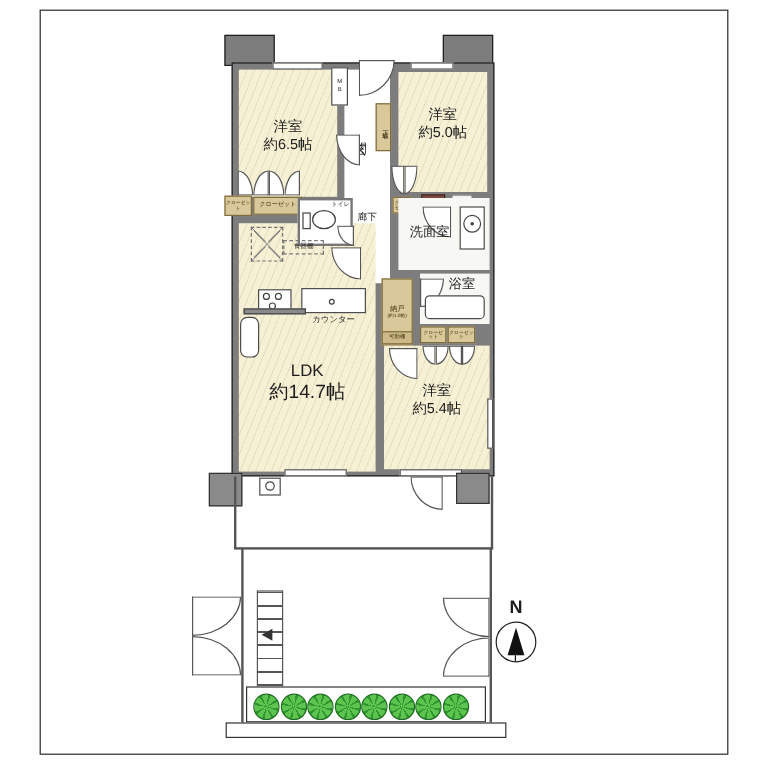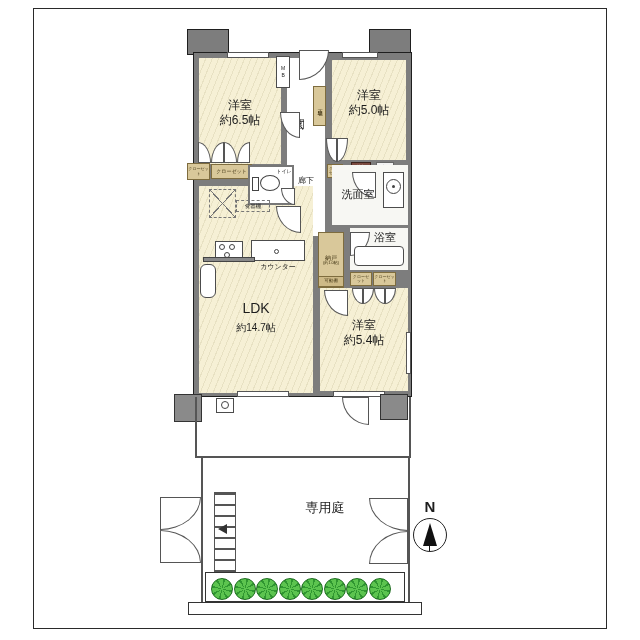--- a/index.html
+++ b/index.html
@@ -100,21 +100,21 @@
   <div class="abs dot" style="left:229px;top:244px;width:6px;height:6px;"></div>
   <div class="abs dot" style="left:224px;top:252px;width:6px;height:6px;"></div>
   <div class="abs whitebox" style="left:251px;top:240px;width:54px;height:21px;"></div>
   <div class="abs dot" style="left:274px;top:249px;width:5px;height:5px;"></div>
   <div class="abs lbl" style="left:246px;top:263px;width:64px;font-size:7px;">カウンター</div>
   <div class="abs" style="left:203px;top:257px;width:52px;height:5px;background:#8a8a8a;border:1px solid #444;"></div>
   <div class="abs whitebox" style="left:200px;top:264px;width:16px;height:34px;border-radius:6px;"></div>
 
   <div class="abs lbl" style="left:199px;top:300px;width:114px;font-size:14px;">
     <span>LDK</span><br>
-    <span style="font-size:10px;margin-top:40px;">約14.7帖</span>
+    <span style="font-size:16px;margin-top:40px;">約14.7帖</span>
   </div>
   <div class="abs leaf r-bl" style="left:276px;top:206px;width:25px;height:27px;"></div>
   <div class="abs leaf r-bl" style="left:280px;top:112px;width:20px;height:26px;"></div>
 
   <div class="abs leaf r-bl" style="left:326px;top:138px;width:11px;height:24px;"></div>
   <div class="abs leaf r-br" style="left:337px;top:138px;width:11px;height:24px;"></div>
   <div class="abs tanbox" style="left:327px;top:164px;width:16px;height:14px;">
     <span style="font-size:4px;">クローゼット</span>
   </div>
   <div class="abs" style="left:351px;top:162px;width:20px;height:9px;background:#7b4a3f;border:1px solid #3c241e;color:#fff;display:flex;align-items:center;justify-content:center;">
@@ -170,21 +170,20 @@
   <div class="abs grayblk" style="left:380px;top:394px;width:28px;height:26px;"></div>
   <div class="abs whitebox" style="left:216px;top:398px;width:18px;height:15px;"></div>
   <div class="abs dot" style="left:221px;top:401px;width:8px;height:8px;"></div>
   <div class="abs leaf r-bl" style="left:342px;top:397px;width:27px;height:28px;"></div>
   <div class="abs thinline" style="left:195px;top:397px;width:2px;height:60px;"></div>
   <div class="abs thinline" style="left:409px;top:397px;width:2px;height:60px;"></div>
   <div class="abs thinline" style="left:195px;top:456px;width:216px;height:2px;"></div>
 
   <div class="abs thinline" style="left:201px;top:457px;width:2px;height:146px;"></div>
   <div class="abs thinline" style="left:408px;top:457px;width:2px;height:146px;"></div>
-  <div class="abs lbl" style="left:270px;top:500px;width:110px;font-size:13px;">専用庭</div>
 
   <div class="abs" style="left:214px;top:492px;width:22px;height:84px;border:1px solid #555;background:repeating-linear-gradient(to bottom, #555 0 1.5px, transparent 1.5px 11px);"></div>
   <div class="abs" style="left:218px;top:524px;width:0;height:0;border-top:5px solid transparent;border-bottom:5px solid transparent;border-right:9px solid #333;"></div>
 
   <div class="abs leaf r-br" style="left:160px;top:497px;width:41px;height:33px;"></div>
   <div class="abs leaf r-tr" style="left:160px;top:530px;width:41px;height:33px;"></div>
   <div class="abs leaf r-bl" style="left:369px;top:498px;width:39px;height:33px;"></div>
   <div class="abs leaf r-tl" style="left:369px;top:531px;width:39px;height:33px;"></div>
 
   <div class="abs lbl" style="left:420px;top:498px;width:20px;font-size:15px;font-weight:bold;">N</div>

